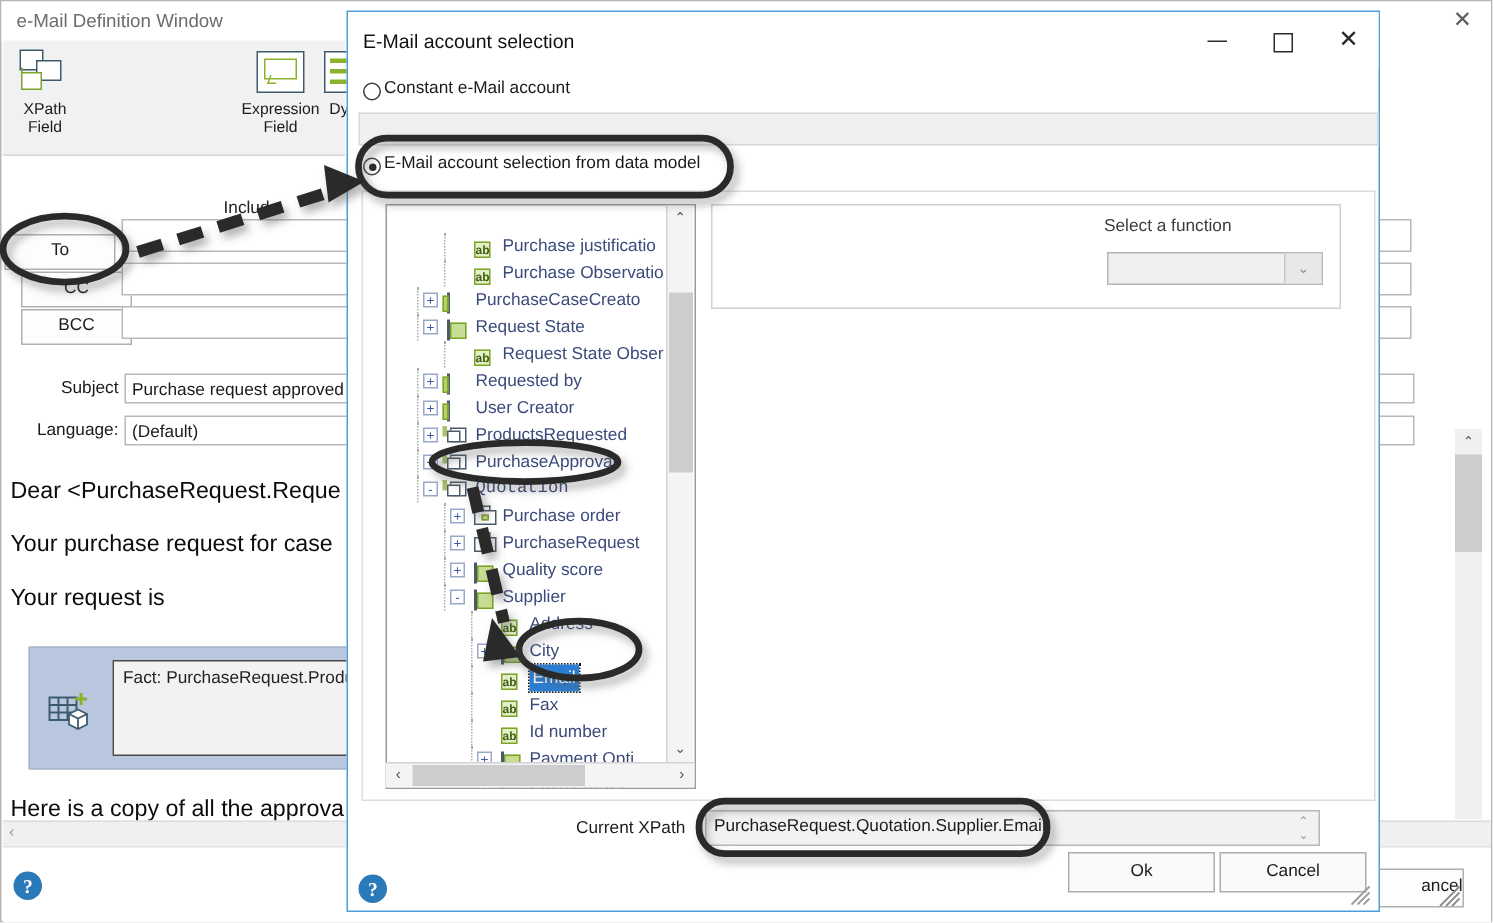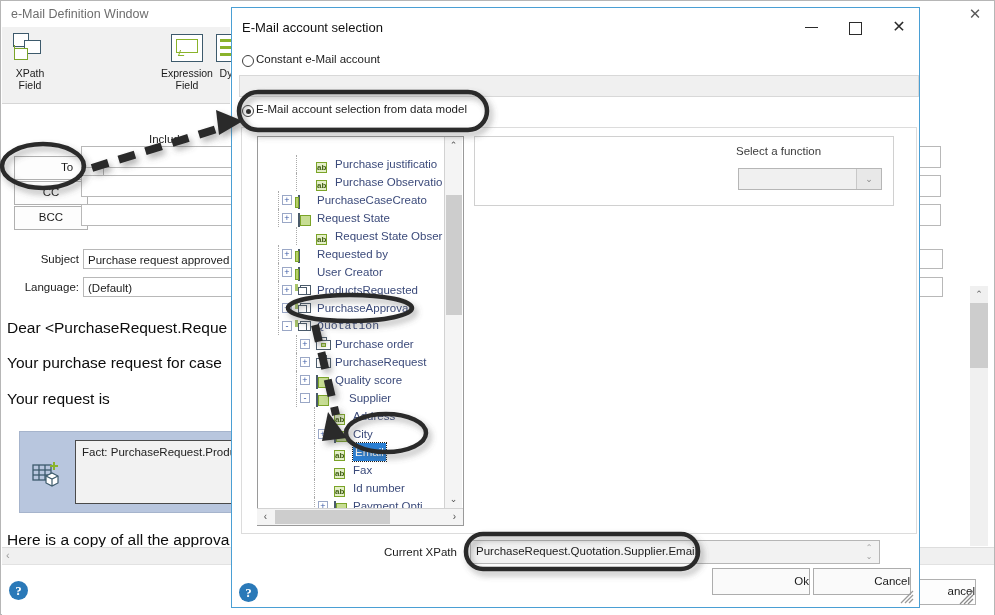--- a/index.html
+++ b/index.html
@@ -128,21 +128,21 @@
   #fn-label{left:736px;top:145px;font-size:11.5px;color:#3c3c3c;}
   #fn-combo{left:738px;top:168px;width:144px;height:22px;border:1px solid #b6b6b6;background:#f0f0f0;box-sizing:border-box;}
   #fn-combo .arrowbox{position:absolute;right:0;top:0;width:24px;height:20px;border-left:1px solid #c8c8c8;background:#e8e8e8;text-align:center;line-height:20px;font-size:9px;color:#8a8a8a;}
 
   
   #xpath-lbl{left:384px;top:546px;font-size:11.5px;color:#1b1b1b;}
   #xpath-field{left:470px;top:540px;width:410px;height:24px;border:1px solid #b6b6b6;background:#f2f2f2;box-sizing:border-box;}
   #xpath-value{position:absolute;left:5px;top:4px;font-size:11.5px;color:#1b1b1b;white-space:nowrap;}
   #xpath-spin{position:absolute;right:2px;top:2px;width:16px;height:19px;color:#9b9b9b;font-size:8px;text-align:center;line-height:9px;}
 
-  .dlgbtn{position:absolute;width:96px;height:25px;border:1px solid #adadad;background:#fafafa;text-align:right;line-height:24px;font-size:11.5px;color:#1b1b1b;}
+  .dlgbtn{position:absolute;width:96px;height:25px;border:1px solid #adadad;background:#fafafa;text-align:center;line-height:24px;font-size:11.5px;color:#1b1b1b;}
   #btn-ok{left:712px;top:568px;}
   #btn-cancel{left:813px;top:568px;}
   #dlg-help{left:239px;top:583px;width:20px;height:20px;}
   #dlg-grip{left:898px;top:588px;width:16px;height:16px;}
 
   
   #anno{left:0;top:0;width:995px;height:615px;pointer-events:none;}
 </style>
 </head>
 <body>
@@ -186,21 +186,21 @@
             <span class="b" style="top:11px;"></span>
             <span class="b" style="top:18px;"></span>
           </span>
       </div>
       <div class="ribbon-lbl">Dy</div>
     </div>
   </div>
 
   <div class="abs" id="bg-include">Include</div>
 
-  <div class="addr-btn" style="left:13px;top:155px;padding-left:16px;">To</div>
+  <div class="addr-btn" style="left:2px;top:155px;">To</div>
   <div class="addr-field" style="left:80px;top:145px;width:860px;"></div>
 
   <div class="addr-btn" style="left:13px;top:180px;">CC</div>
   <div class="addr-field" style="left:80px;top:174px;width:860px;"></div>
 
   <div class="addr-btn" style="left:13px;top:205px;">BCC</div>
   <div class="addr-field" style="left:80px;top:203px;width:860px;"></div>
 
   <div class="frm-lbl" style="left:10px;top:252px;width:68px;">Subject</div>
   <div class="frm-in" style="left:82px;top:248px;width:860px;">Purchase request approved</div>
@@ -363,21 +363,21 @@
       <div class="tdash" style="left: 38px; top: 200px; height: 18px;"></div>
       <div class="tnode" style="left: 42px; top: 218px;">
         <span class="exp">+</span>
         <span class="ico" style="left:16px;"><span class="ico-list"><span class="grn"></span><span class="ln" style="top:3px"></span><span class="ln" style="top:6px"></span><span class="ln" style="top:9px"></span></span></span>
         <span class="txt" style="left:35px;">Quality score</span>
       </div>
       <div class="tdash" style="left: 38px; top: 218px; height: 18px;"></div>
       <div class="tnode" style="left: 42px; top: 236px;">
         <span class="exp">-</span>
         <span class="ico" style="left:16px;"><span class="ico-list"><span class="grn"></span><span class="ln" style="top:3px"></span><span class="ln" style="top:6px"></span><span class="ln" style="top:9px"></span></span></span>
-        <span class="txt" style="left:35px;margin-left:14px;">Supplier</span>
+        <span class="txt" style="left:35px;">Supplier</span>
       </div>
       <div class="tdash" style="left: 38px; top: 236px; height: 18px;"></div>
       <div class="tnode" style="left: 60px; top: 254px;">
         <span class="ico" style="left:16px;"><span class="ico-ab">ab</span></span>
         <span class="txt" style="left:35px;">Address</span>
       </div>
       <div class="tdash" style="left: 56px; top: 254px; height: 18px;"></div>
       <div class="tnode" style="left: 60px; top: 272px;">
         <span class="exp">+</span>
         <span class="ico" style="left:16px;"><span class="ico-list"><span class="grn"></span><span class="ln" style="top:3px"></span><span class="ln" style="top:6px"></span><span class="ln" style="top:9px"></span></span></span>

